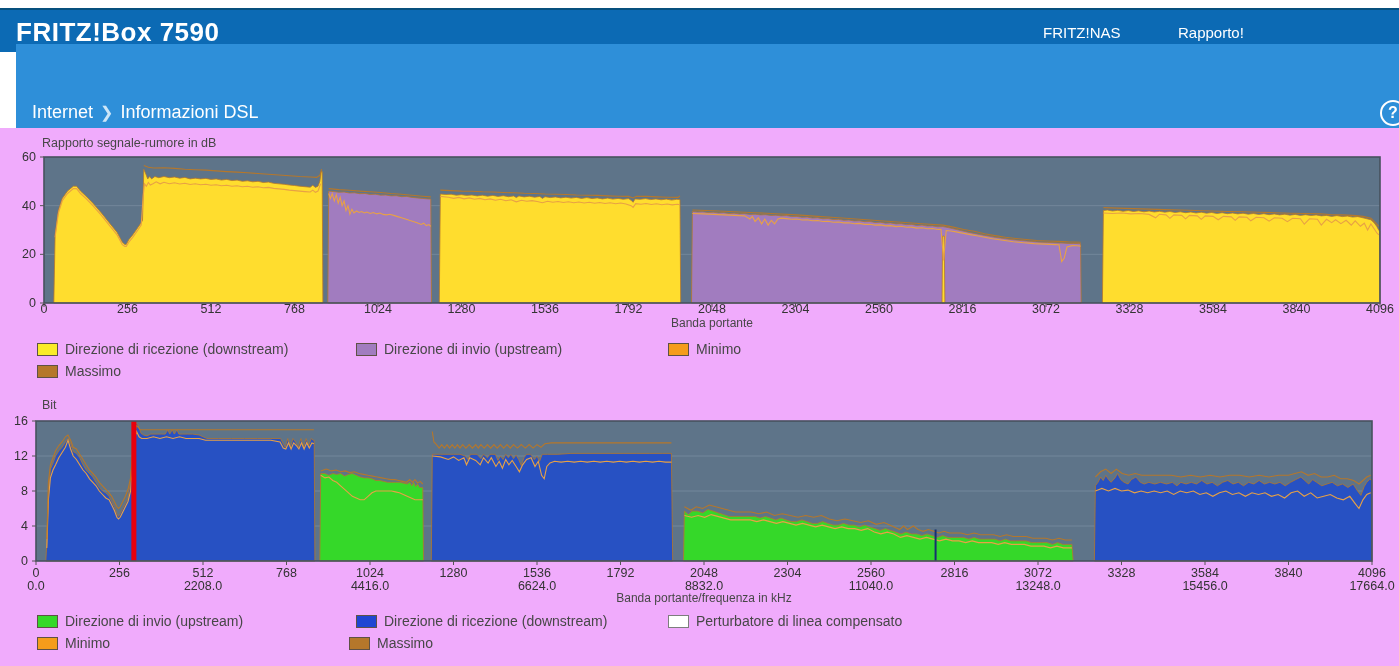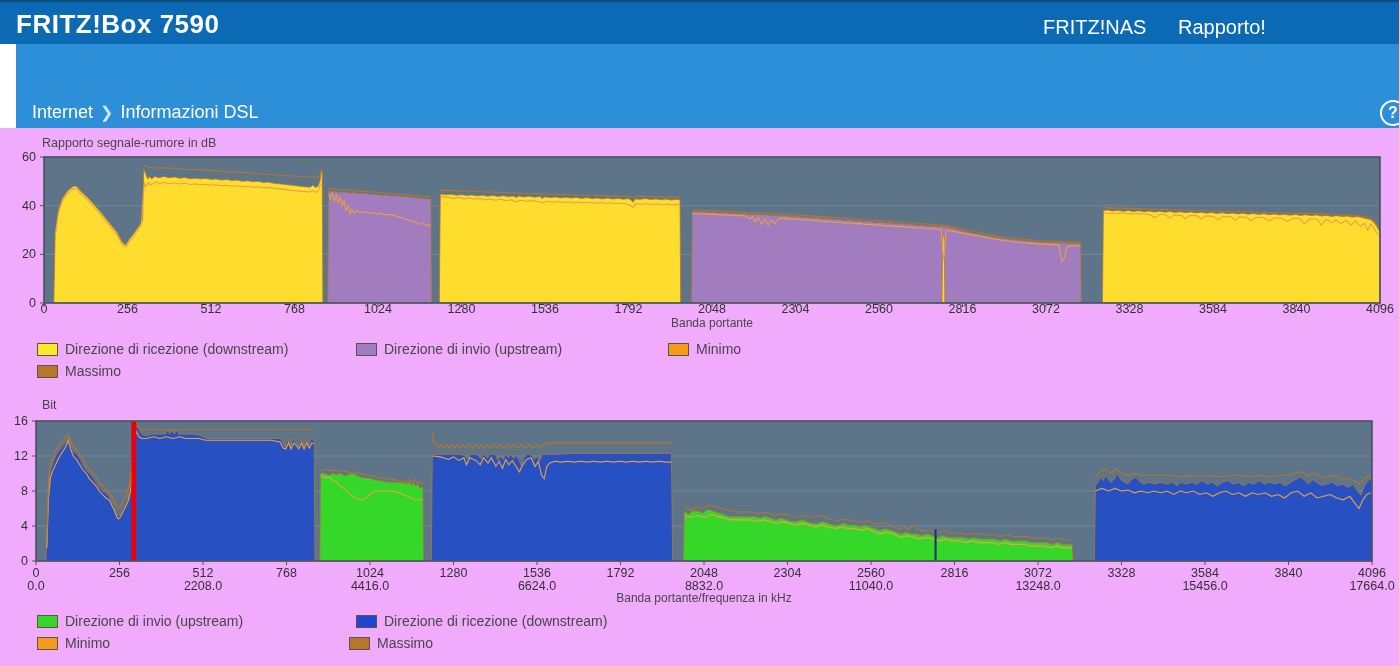--- a/index.html
+++ b/index.html
@@ -1,20 +1,20 @@
 <!DOCTYPE html>
 <html><head>
 <meta charset="utf-8">
 <style>
   * { margin:0; padding:0; box-sizing:border-box; }
   html,body { width:1399px; height:666px; background:#fff; overflow:hidden;
               font-family:"Liberation Sans", sans-serif; }
-  .topbar { position:absolute; left:0; top:0; width:1399px; height:44px; background:#0C6AB4; border-top:2px solid #07507E;}
+  .topbar { position:absolute; left:0; top:8px; width:1399px; height:44px; background:#0C6AB4; border-top:2px solid #07507E;}
   .brand { position:absolute; left:16px; top:7px; color:#fff; font-size:26px; font-weight:bold; letter-spacing:0.5px;}
-  .toplink { position:absolute; top:14px; color:#fff; font-size:20px; cursor:pointer; }
+  .toplink { position:absolute; top:14px; color:#fff; font-size:15px; cursor:pointer; }
   .toplink.nas { left:1043px; } .toplink.myfritz { left:1178px; }
   .subbar { position:absolute; left:16px; top:44px; width:1399px; height:84px; background:#2E8FD9; }
   .breadcrumb { position:absolute; left:16px; top:58px; color:#fff; font-size:18px; }
   .breadcrumb .sep { color:#CDE6F8; padding:0 7px; font-size:16px; }
   .help { position:absolute; left:1364px; top:56px; width:26px; height:26px; border:2px solid #fff;
           border-radius:50%; color:#fff; font-size:16px; font-weight:bold; text-align:center;
           line-height:22px; cursor:pointer; }
   .tabs { position:absolute; left:14px; top:92px; display:flex; gap:5px; }
   .tab { height:36px; background:#0D6DB7; color:#A9CBE8; font-size:15px; display:flex;
          align-items:center; justify-content:center; cursor:pointer; position:relative; }
@@ -225,20 +225,24 @@
   <div class="legend" id="legend2">
       <div class="legend-row">
         <div class="legend-item c0">
           <span class="sw" style="background: rgb(53, 216, 41); border: 1px solid rgb(94, 81, 69);"></span>
           <span class="lbl">Direzione di invio (upstream)</span>
         </div>
         <div class="legend-item c1">
           <span class="sw" style="background: rgb(31, 70, 210); border: 1px solid rgb(94, 81, 69);"></span>
           <span class="lbl">Direzione di ricezione (downstream)</span>
         </div>
+        <div class="legend-item c2">
+          <span class="sw" style="background: rgb(255, 255, 255); border: 1px solid rgb(125, 125, 125);"></span>
+          <span class="lbl">Perturbatore di linea compensato</span>
+        </div>
       </div>
       <div class="legend-row">
         <div class="legend-item c1">
           <span class="sw" style="background: rgb(245, 156, 27); border: 1px solid rgb(94, 81, 69);"></span>
           <span class="lbl">Minimo</span>
         </div>
         <div class="legend-item c2">
           <span class="sw" style="background: rgb(181, 119, 43); border: 1px solid rgb(94, 81, 69);"></span>
           <span class="lbl">Massimo</span>
         </div>

